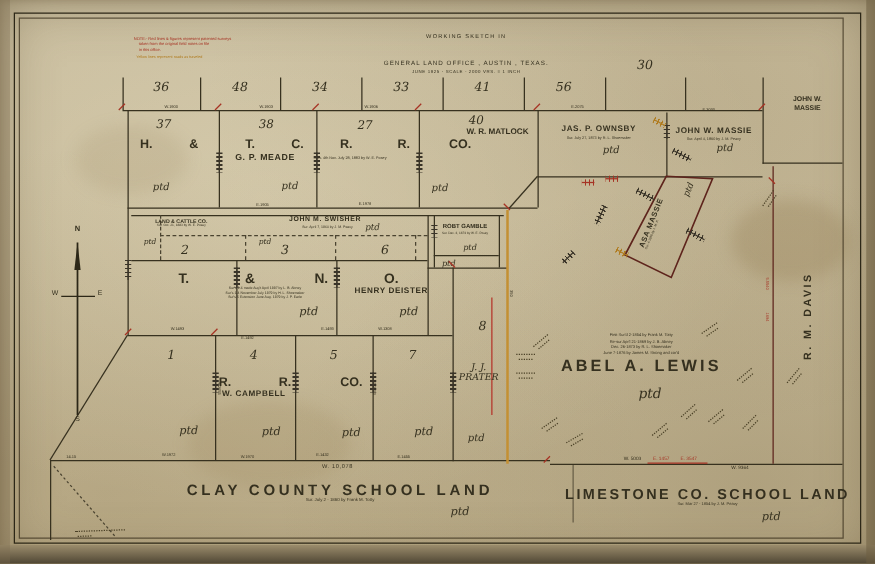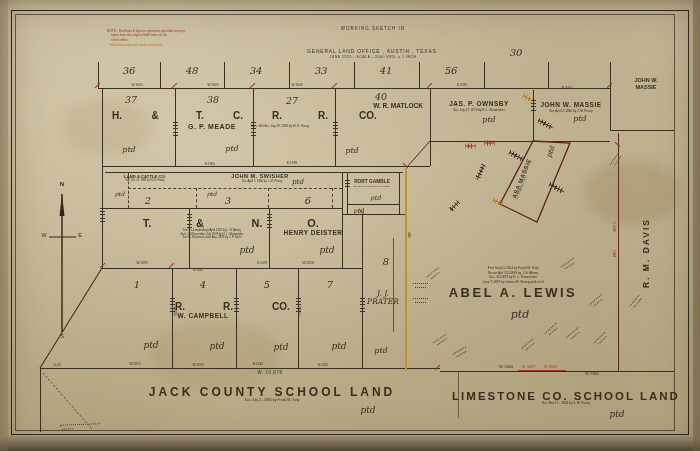--- a/index.html
+++ b/index.html
@@ -210,21 +210,21 @@
   <div class="t c" style="left:513px;top:276px;font-size:3.2px;">Dec. 26-1873 by R. L. Shoemaker</div>
   <div class="t c" style="left:513px;top:280.5px;font-size:3.2px;">June 7-1876 by James M. Strong and cor'd</div>
   <div class="t c i" style="left:520px;top:309px;font-size:11px;">ptd</div>
 
   <div class="t" style="left:511px;top:197px;transform:rotate(-68deg);transform-origin:0 0;">
     <div class="b" style="font-size:6px;letter-spacing:.5px;">ASA MASSIE</div>
     <div style="font-size:2.5px;">Sur. 4-1860 by J. M. P.</div>
   </div>
   <div class="t i" style="left:546px;top:156px;font-size:7px;transform:rotate(-68deg);transform-origin:0 0;">ptd</div>
 
-  <div class="t c b" style="left:272px;top:386px;font-size:12px;letter-spacing:3px;">JACK COUNTY SCHOOL LAND</div>
+  <div class="t c b" style="left:272px;top:386px;font-size:12px;letter-spacing:3px;">CLAY COUNTY SCHOOL LAND</div>
   <div class="t c" style="left:272px;top:399px;font-size:3.5px;">Sur. July 2 - 1860 by Frank M. Totty</div>
   <div class="t c i" style="left:368px;top:406px;font-size:9px;">ptd</div>
   <div class="t c b" style="left:566px;top:391px;font-size:11.5px;letter-spacing:2px;">LIMESTONE CO. SCHOOL LAND</div>
   <div class="t c" style="left:566px;top:402px;font-size:3.2px;">Sur. Mar 27 - 1854 by J. M. Peavy</div>
   <div class="t c i" style="left:617px;top:410px;font-size:9px;">ptd</div>
 
   <div class="t c" style="left:270px;top:370.5px;font-size:4.5px;letter-spacing:.5px;">W. 10,078</div>
   <div class="t c" style="left:592px;top:372.5px;font-size:3.8px;">W. 9364</div>
   <div class="t c" style="left:506px;top:365.5px;font-size:3.8px;">W. 5003</div>
   <div class="t c red" style="left:529px;top:365.5px;font-size:3.8px;">E. 1457</div>

